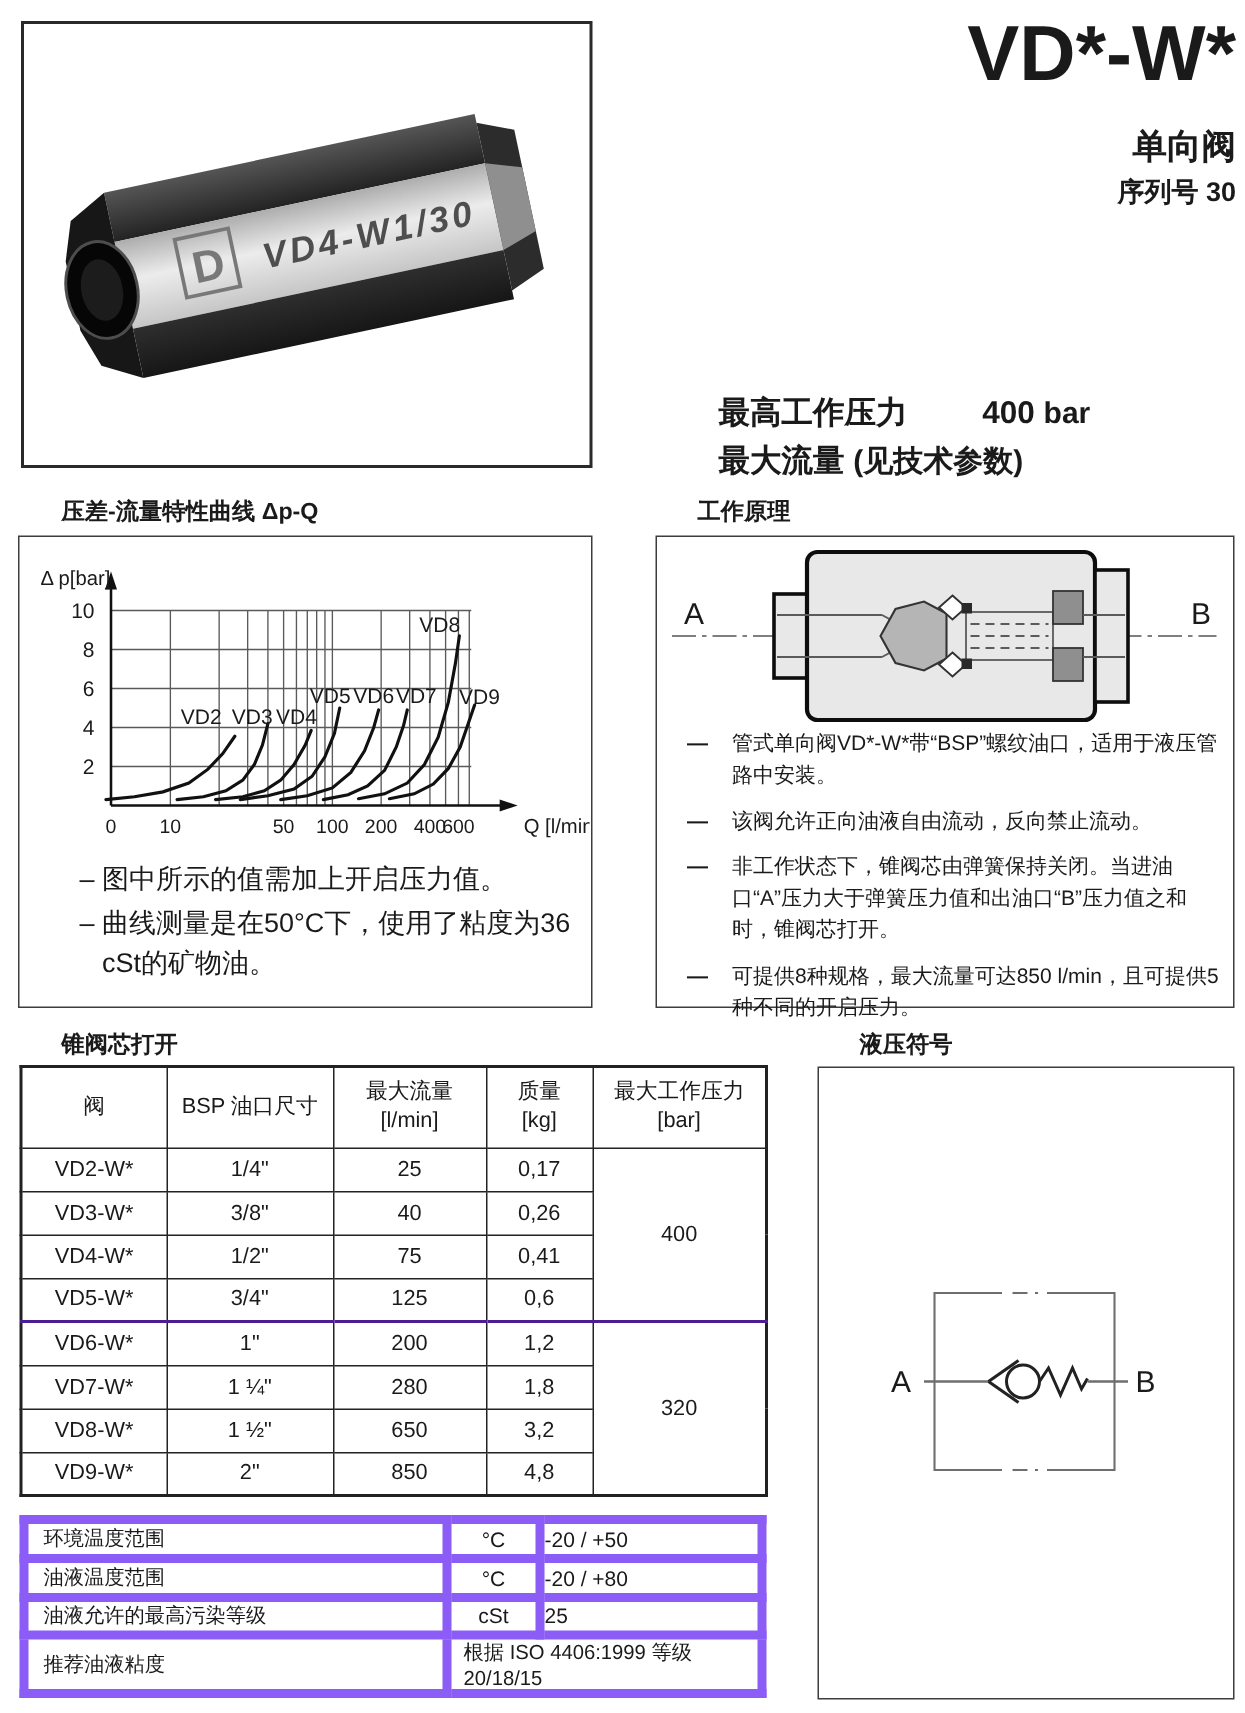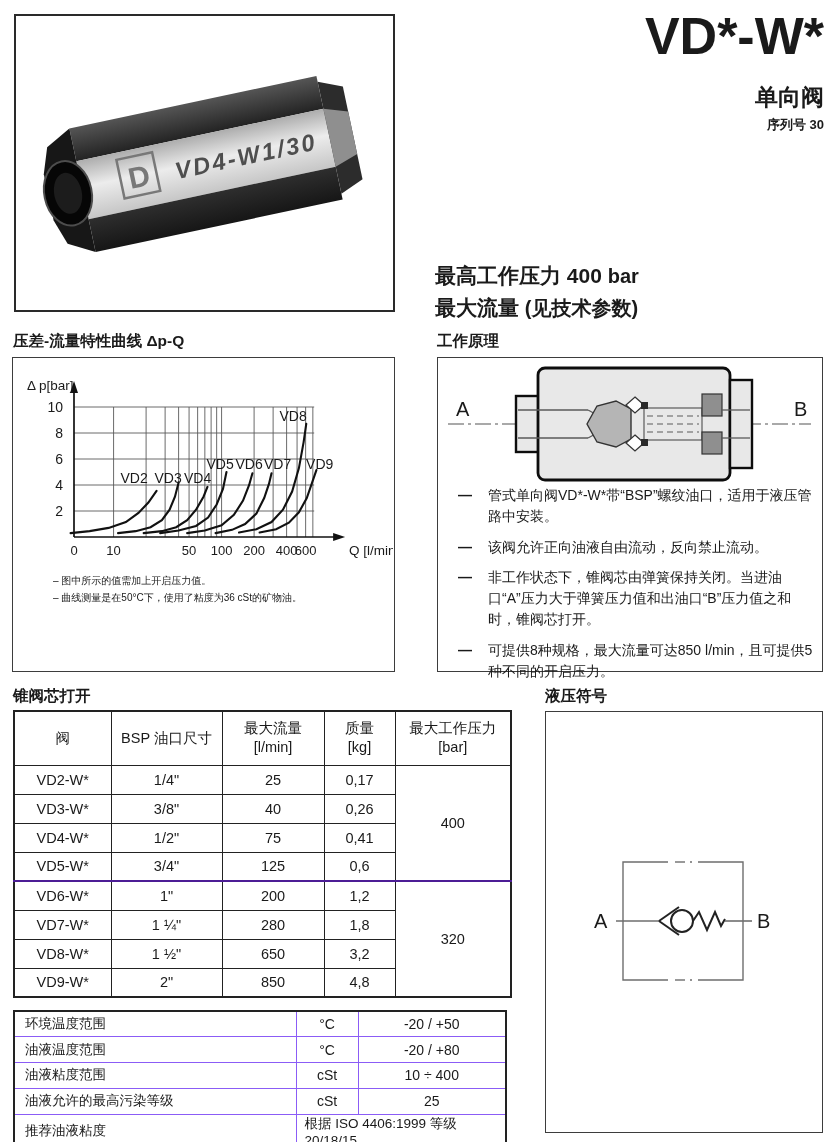--- a/index.html
+++ b/index.html
@@ -8,65 +8,65 @@
     width:830px; height:1142px; position:relative;
     font-family:"Liberation Sans", sans-serif; color:#1a1a1a;
     overflow:hidden;
   }
   .abs { position:absolute; }
 
   
   .hdr { right:6px; top:10px; text-align:right; }
   .hdr-title { font-size:52px; font-weight:bold; line-height:1.0; letter-spacing:0px; }
   .hdr-sub   { font-size:23px; font-weight:bold; margin-top:20px; }
-  .hdr-series{ font-size:13px; font-weight:bold; margin-top:3px; }
+  .hdr-series{ font-size:18px; font-weight:bold; margin-top:3px; }
 
   
   .hl { left:435px; top:260px; font-size:21px; line-height:1.5; }
-  .hl b { font-weight:bold; }
+  .hl b { font-weight:bold;margin-left:44px; }
   .hl .light { font-weight:bold; font-size:20px; }
 
   
   .photo-frame { left:14px; top:14px; width:381px; height:298px;
     border:2px solid #2a2a2a; background:#fff; }
 
   
-  .sec-title { font-size:15.5px; font-weight:bold; }
+  .sec-title { font-size:15.5px; font-weight:bold;margin-left:28px; }
 
   
   .box { border:1.5px solid #3d3d3d; background:#fff; }
   .chart-box { left:12px; top:357px; width:383px; height:315px; }
   .prin-box  { left:437px; top:357px; width:386px; height:315px; }
   .sym-box   { left:545px; top:711px; width:278px; height:422px; }
 
   .chart-notes { position:absolute; left:40px; top:215px; width:330px;
-    font-size:10px; line-height:1.5; }
+    font-size:18px; line-height:1.5; }
   .chart-notes .note { padding-left:15px; text-indent:-15px; margin-bottom:2px; }
 
   .bullets { position:absolute; left:20px; top:127px; width:356px; }
   .bullet { display:flex; margin-bottom:9px; font-size:14px; line-height:1.52; }
   .bullet .dash { font-weight:bold; flex:0 0 30px; }
   .bullet .btext { flex:1; }
 
   
   .tech { border-collapse:collapse; table-layout:fixed; width:497px;
     font-size:14.5px; border:2px solid #222; }
   .tech th, .tech td { border:1px solid #222; text-align:center;
     vertical-align:middle; padding:0; font-weight:normal; }
   .tech thead th { height:54px; line-height:1.3; }
   .tech tbody td { height:29px; }
   .tech tr.group2 td { border-top:2px solid #4c1d95; }
 
   
   .info { border-collapse:collapse; table-layout:fixed; width:492px;
     font-size:13.5px; border:2px solid #222; }
-  .info td { border:1px solid #8b5cf6; height:25.8px; vertical-align:middle; }
+  .info td { border:6px solid #8b5cf6; height:25.8px; vertical-align:middle; }
   .info td.lbl { text-align:left; padding-left:10px; }
   .info td.unit { text-align:center; font-size:14px; }
-  .info td.val { text-align:center; font-size:14px; }
+  .info td.val { text-align:left; font-size:14px; }
   .info td.merged { text-align:left; padding-left:8px; font-size:13.5px; }
 
   svg text { font-family:"Liberation Sans", sans-serif; }
 </style>
 </head>
 <body>
 
 <div class="abs hdr">
   <div class="hdr-title">VD*-W*</div>
   <div class="hdr-sub">单向阀</div>
@@ -367,25 +367,20 @@
         <td class="lbl">环境温度范围</td>
         <td class="unit">°C</td>
         <td class="val">-20 / +50</td>
       </tr>
       <tr>
         <td class="lbl">油液温度范围</td>
         <td class="unit">°C</td>
         <td class="val">-20 / +80</td>
       </tr>
       <tr>
-        <td class="lbl">油液粘度范围</td>
-        <td class="unit">cSt</td>
-        <td class="val">10 ÷ 400</td>
-      </tr>
-      <tr>
         <td class="lbl">油液允许的最高污染等级</td>
         <td class="unit">cSt</td>
         <td class="val">25</td>
       </tr>
       <tr>
         <td class="lbl">推荐油液粘度</td>
         <td colspan="2" class="merged">根据 ISO 4406:1999 等级 20/18/15</td>
       </tr>
     </tbody>
 </table>

